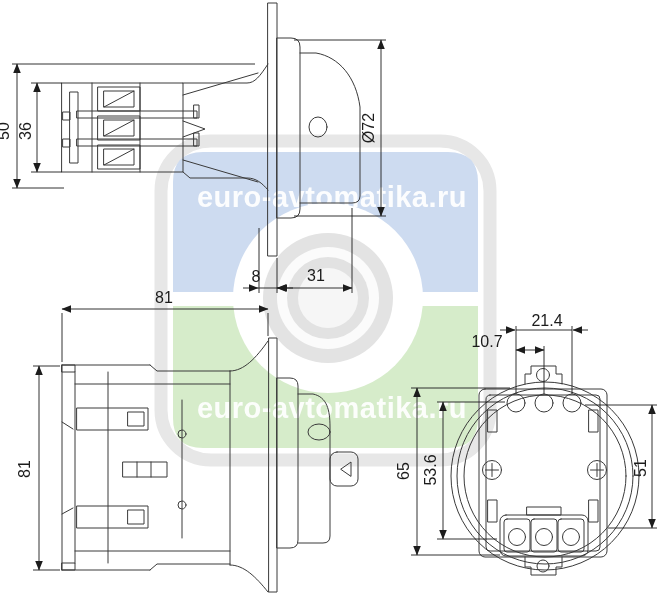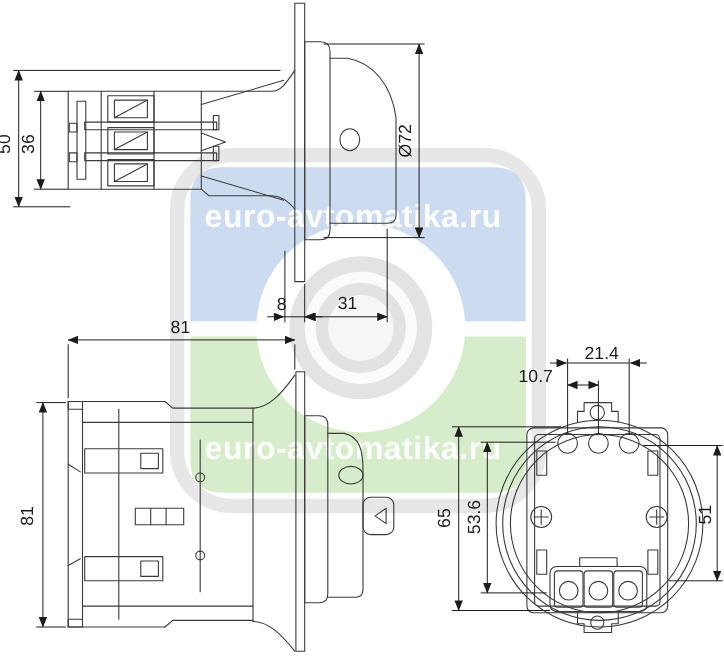--- a/index.html
+++ b/index.html
@@ -1,19 +1,19 @@
 <!DOCTYPE html>
 <html><head>
 <meta charset="utf-8">
 <style>
   html,body{margin:0;padding:0;background:#fff;}
   .stage{position:relative;width:658px;height:600px;background:#fff;overflow:hidden;
          font-family:"Liberation Sans",sans-serif;}
   .layer{position:absolute;left:0;top:0;}
-  .wm-text{position:absolute;left:186px;width:292px;
+  .wm-text{position:absolute;left:186px;width:292px;text-align:center;
            font-size:29px;font-weight:600;letter-spacing:.5px;line-height:1;
            color:rgba(255,255,255,.93);white-space:nowrap;}
   .t1{top:183px;} .t2{top:394px;}
   svg text{font-family:"Liberation Sans",sans-serif;font-size:16px;fill:#1c1c1c;}
   .ln{fill:none;stroke:#3a3a3a;stroke-width:1;stroke-linejoin:round;stroke-linecap:round;}
   .dim{fill:none;stroke:#1c1c1c;stroke-width:.9;}
 </style>
 </head>
 <body>
 

